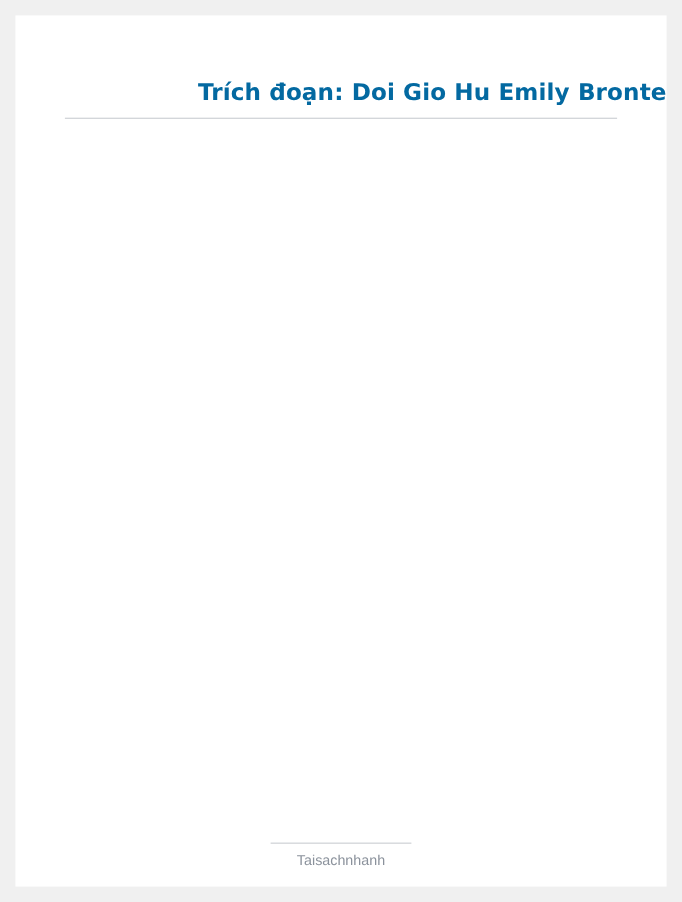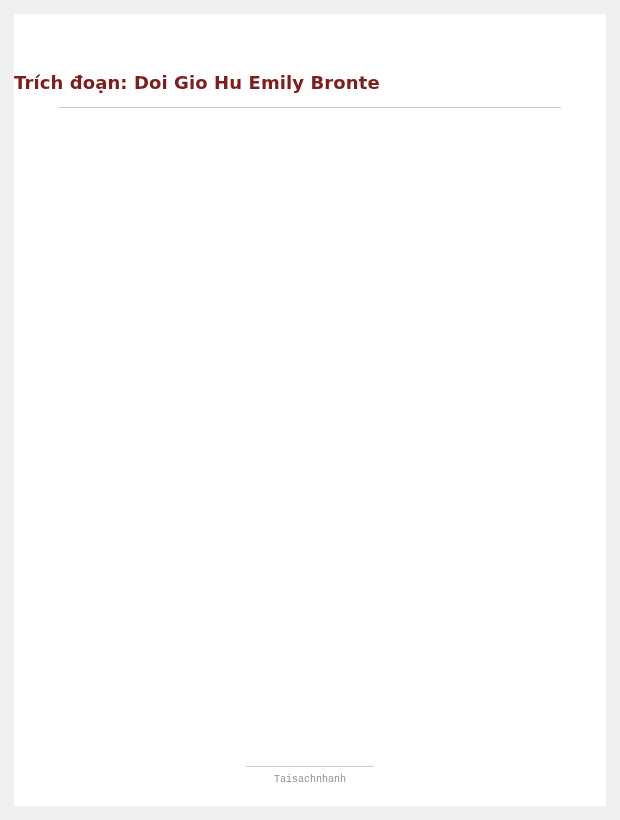--- a/index.html
+++ b/index.html
@@ -20,24 +20,24 @@
     width: 592px;
     height: 792px;
     background: #ffffff;
     box-sizing: border-box;
   }
   .doc-title {
     position: absolute;
     left: 0;
     right: 0;
     top: 58px;
-    text-align: left;
-    font-size: 18px;
+    text-align: right;
+    font-size: 21px;
     font-weight: bold;
-    color: #7f1d1d;
+    color: #0369a1;
     letter-spacing: 0.1px;
     font-family: "DejaVu Sans", sans-serif;
   }
   .title-rule {
     position: absolute;
     left: 45px;
     right: 45px;
     top: 93px;
     height: 1px;
     background: #c9ccd1;
@@ -61,23 +61,23 @@
     width: 128px;
     height: 1px;
     background: #c9ccd1;
   }
   .footer-text {
     position: absolute;
     left: 0;
     right: 0;
     top: 760px;
     text-align: center;
-    font-size: 10px;
+    font-size: 13px;
     color: #8b929c;
-    font-family: Liberation Mono, monospace;
+    font-family: Liberation Sans, sans-serif;
   }
 </style>
 </head>
 <body>
 
 <div class="page-sheet">
 
   <div class="doc-title">Trích đoạn: Doi Gio Hu Emily Bronte</div>
 
   <div class="title-rule"></div>

